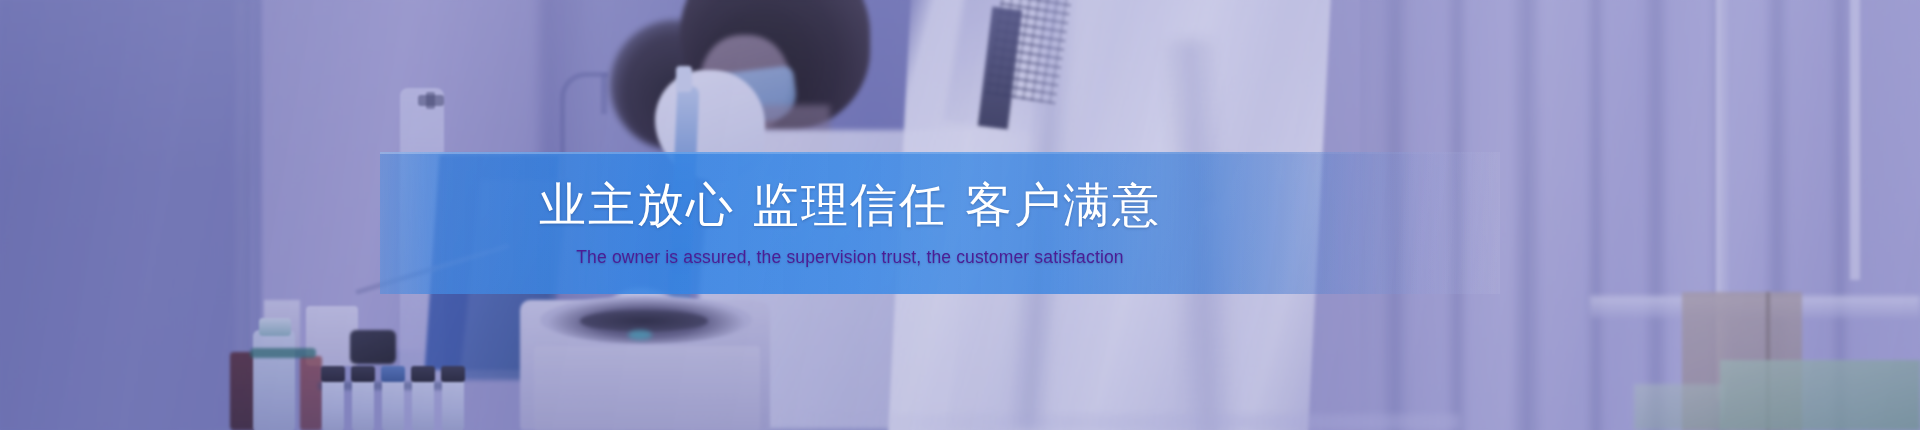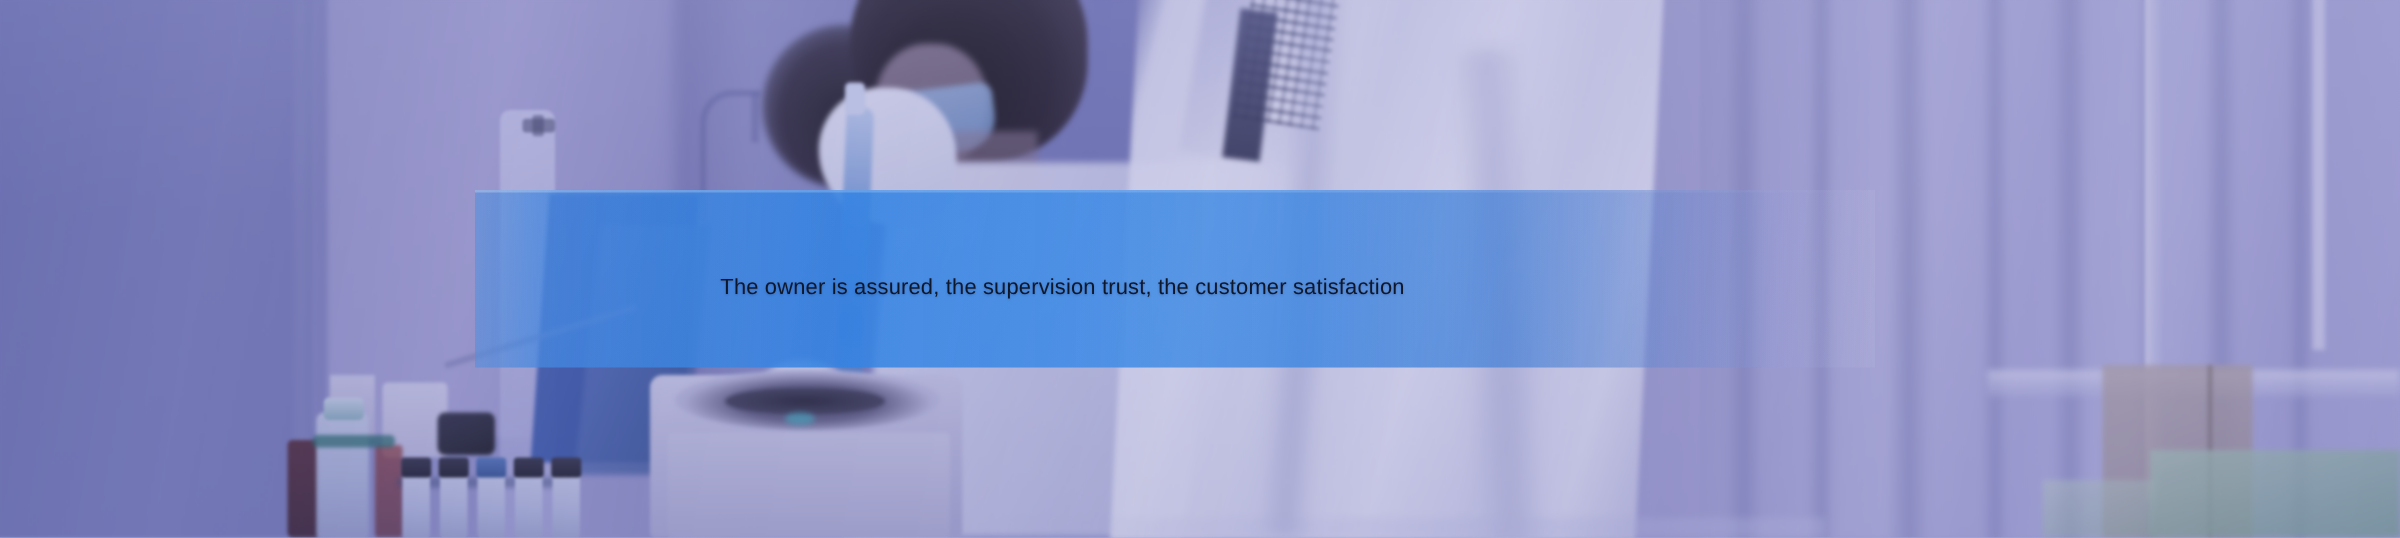--- a/index.html
+++ b/index.html
@@ -448,21 +448,21 @@
     color:#ffffff;
     font-size:47px;
     line-height:1.18;
     letter-spacing:2px;
     font-weight:400;
     white-space:nowrap;
     text-shadow:0 1px 3px rgba(22,52,104,.35);
     font-family:"DejaVu Sans","Liberation Sans",sans-serif;
   }
   .subhead{
-    color:#0f172a;
+    color:#4c1d95;
     font-size:17.5px;
     line-height:1.3;
     letter-spacing:.15px;
     margin-top:13px;
     white-space:nowrap;
     text-shadow:0 1px 2px rgba(22,52,104,.32);
     font-family:"Liberation Sans","DejaVu Sans",sans-serif;
   }
 </style>
 </head>
@@ -563,16 +563,17 @@
     <div class="grade2"></div>
     <div class="softness"></div>
   </div>
 
   <div class="band">
     <div class="band-sheen"></div>
     <div class="band-top-line"></div>
   </div>
 
   <div class="caption">
+    <div class="headline">业主放心 监理信任  客户满意</div>
     <div class="subhead">The owner is assured, the supervision trust, the customer satisfaction</div>
   </div>
 
 </div>
 
 </body></html>

